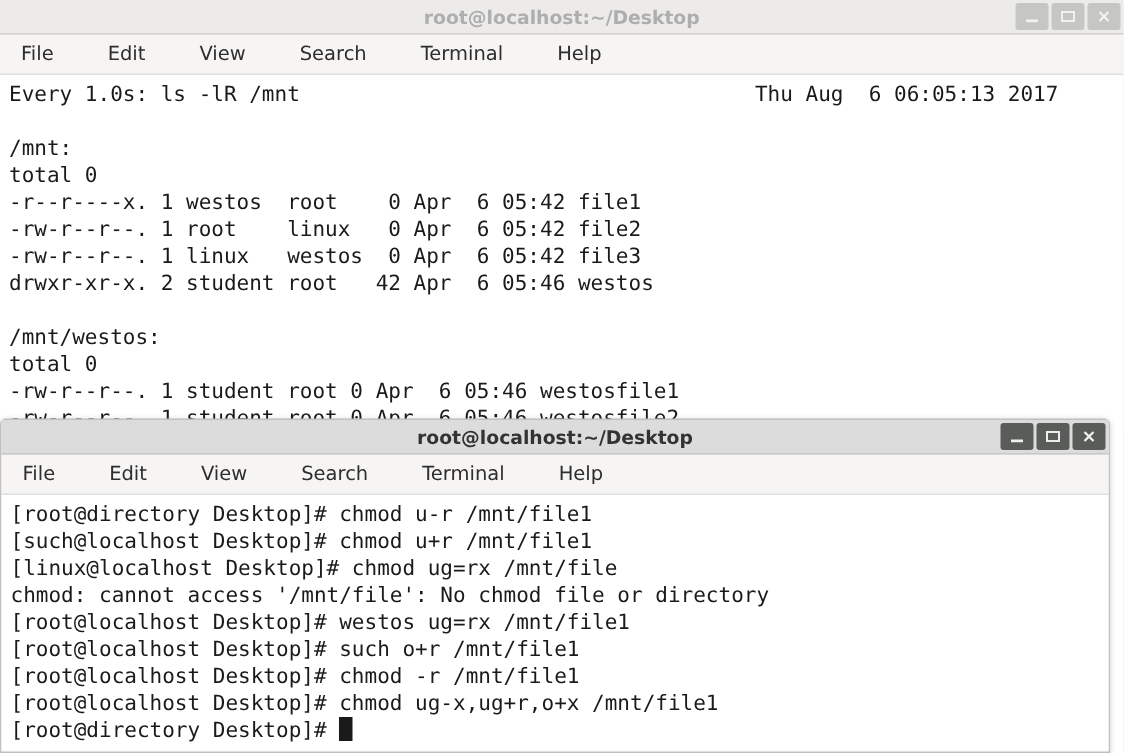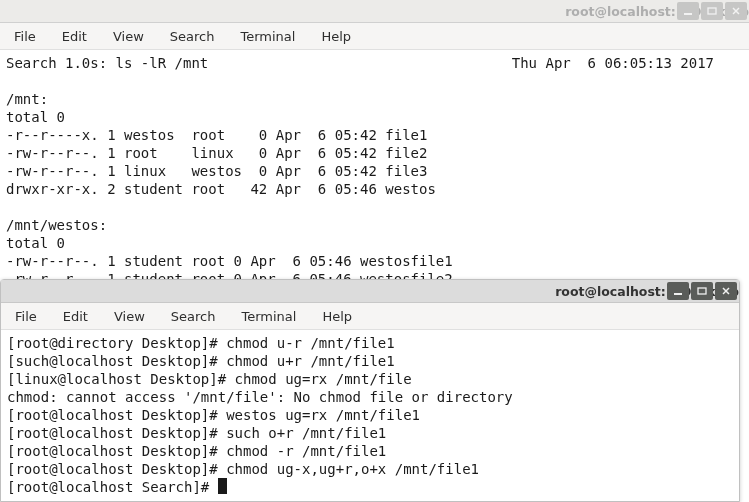--- a/index.html
+++ b/index.html
@@ -26,21 +26,21 @@
     height: 502px;
     border-radius: 0;
     border: none;
   }
   .titlebar {
     height: 23px;
     background: #dcdcdc;
     border-bottom: 1px solid #c8c8c8;
     display: flex;
     align-items: center;
-    justify-content: flex-end;
+    justify-content: center;
     font-family: "DejaVu Sans", Arial, sans-serif;
     font-size: 12.5px;
     font-weight: bold;
     color: #3c3c3c;
     position: relative;
   }
   .titlebar .controls {
     position: absolute;
     right: 2px;
     top: 0;
@@ -63,21 +63,21 @@
   .menubar {
     height: 27px;
     background: #f6f5f4;
     border-bottom: 1px solid #e0e0e0;
     display: flex;
     align-items: center;
     font-family: "DejaVu Sans", Arial, sans-serif;
     font-size: 13px;
     color: #2e2e2e;
     padding: 0 4px;
-    gap: 6px;
+    gap: 16px;
   }
   .menubar .menu-item {
     padding: 2px 10px;
     cursor: pointer;
   }
   .terminal {
     background: #fff;
     color: #1a1a1a;
     white-space: pre;
     font-family: "DejaVu Sans Mono", "Liberation Mono", monospace;
@@ -133,21 +133,21 @@
     </div>
   </div>
   <div class="menubar">
     <div class="menu-item">File</div>
     <div class="menu-item">Edit</div>
     <div class="menu-item">View</div>
     <div class="menu-item">Search</div>
     <div class="menu-item">Terminal</div>
     <div class="menu-item">Help</div>
   </div>
-  <div class="terminal"><span>Search 1.0s: ls -lR /mnt</span><span>                                    </span><span>Thu Apr  6 06:05:13 2017</span>
+  <div class="terminal"><span>Every 1.0s: ls -lR /mnt</span><span>                                    </span><span>Thu Aug  6 06:05:13 2017</span>
 
 <span>/mnt:
 total 0
 -r--r----x. 1 westos  root    0 Apr  6 05:42 file1
 -rw-r--r--. 1 root    linux   0 Apr  6 05:42 file2
 -rw-r--r--. 1 linux   westos  0 Apr  6 05:42 file3
 drwxr-xr-x. 2 student root   42 Apr  6 05:46 westos
 
 /mnt/westos:
 total 0
@@ -186,14 +186,14 @@
     <div class="menu-item">Help</div>
   </div>
   <div class="terminal"><span>[root@directory Desktop]# chmod u-r /mnt/file1</span>
 <span>[such@localhost Desktop]# chmod u+r /mnt/file1</span>
 <span>[linux@localhost Desktop]# chmod ug=rx /mnt/file</span>
 <span>chmod: cannot access '/mnt/file': No chmod file or directory</span>
 <span>[root@localhost Desktop]# westos ug=rx /mnt/file1</span>
 <span>[root@localhost Desktop]# such o+r /mnt/file1</span>
 <span>[root@localhost Desktop]# chmod -r /mnt/file1</span>
 <span>[root@localhost Desktop]# chmod ug-x,ug+r,o+x /mnt/file1</span>
-<span>[root@localhost Search]# </span><span class="cursor-block"></span></div>
+<span>[root@directory Desktop]# </span><span class="cursor-block"></span></div>
 </div>
 
 </body></html>

